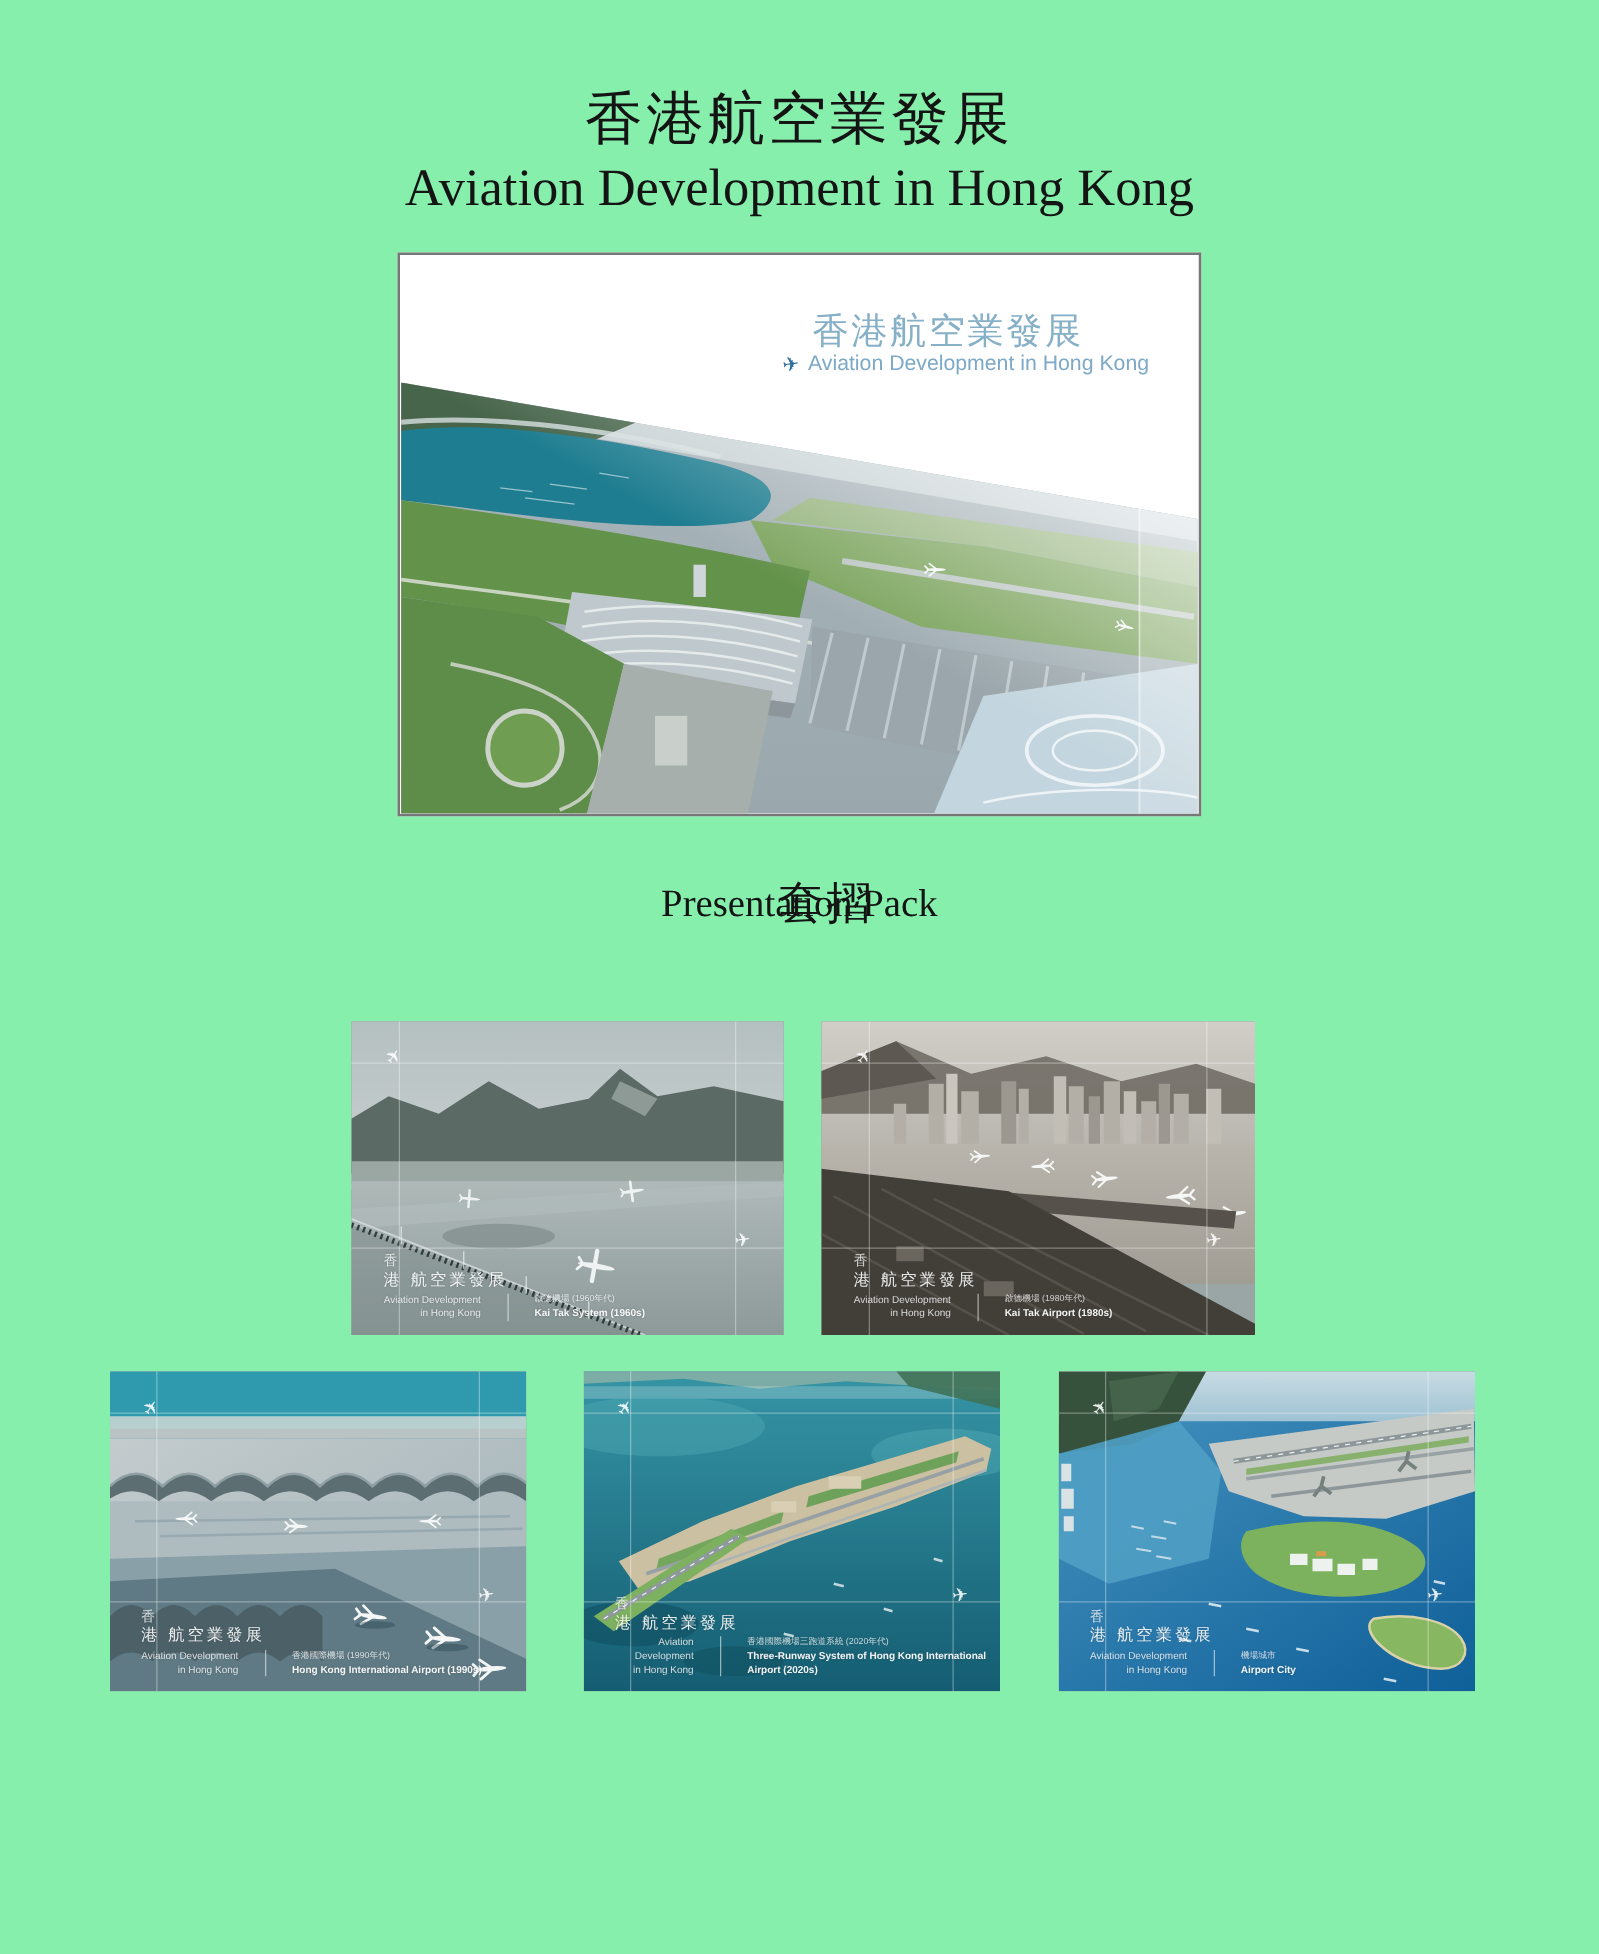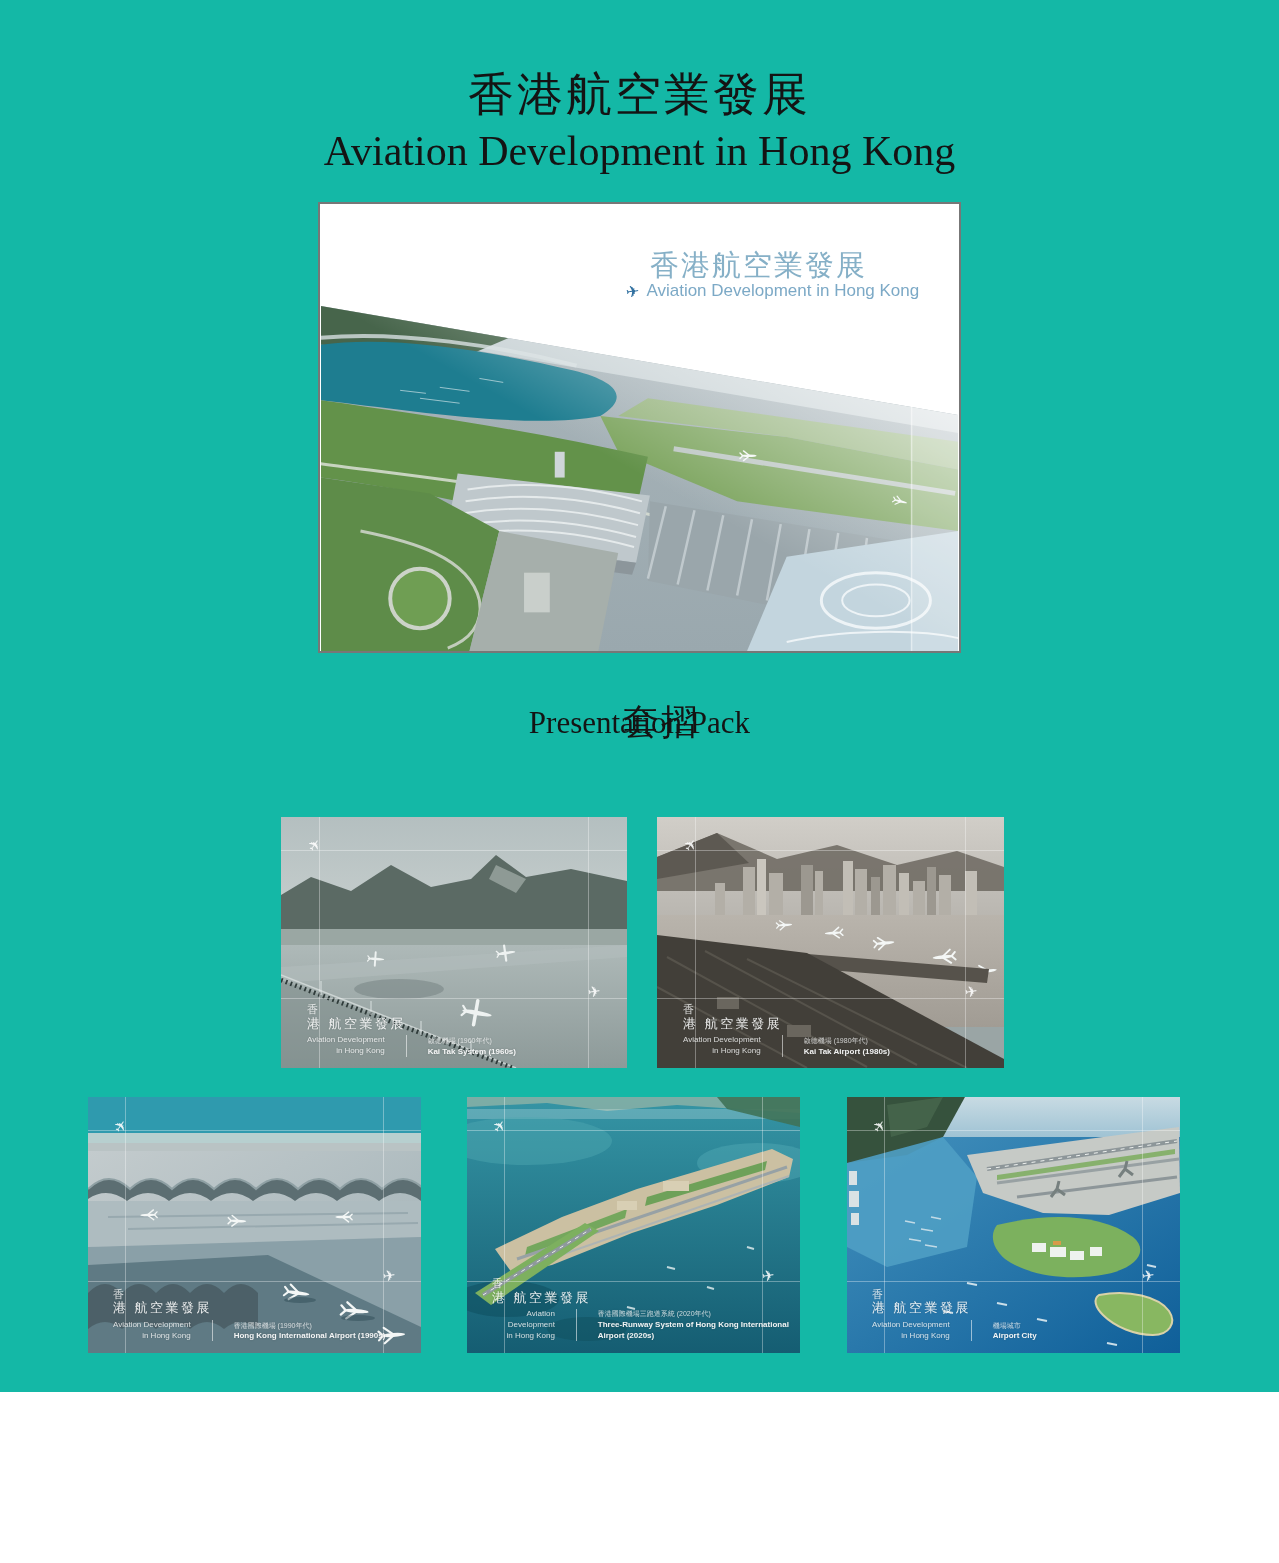--- a/index.html
+++ b/index.html
@@ -1,16 +1,16 @@
 <!DOCTYPE html>
 <html><head>
 <meta charset="utf-8">
 <style>
   html,body{margin:0;padding:0;background:#ffffff;}
-  .page{position:relative;width:1279px;height:1392px;margin:0 auto;background:#14b8a6;
+  .page{position:relative;width:1279px;height:1563px;margin:0 auto;background:#86efac;
         font-family:"Liberation Serif","DejaVu Serif",serif;color:#141414;overflow:hidden;}
 
   
   .center-line{position:absolute;left:0;right:0;text-align:center;white-space:nowrap;}
   .title-zh{top:64px;font-size:46px;letter-spacing:3px;}
   .title-en{top:127px;font-size:42px;}
   .pack-cap-zh{top:698px;font-size:36px;letter-spacing:2px;padding-left:43px;}
   .pack-cap-en{top:705px;font-size:31px;}
   .cards-cap-zh{top:1386px;font-size:37px;letter-spacing:2px;}
   .cards-cap-en{top:1432px;font-size:31px;}
@@ -34,21 +34,21 @@
   .gl.h.t{top:13%;} .gl.h.b{top:72%;}
   .gl.v.l{left:11%;} .gl.v.r{right:11%;}
   .pg{position:absolute;color:rgba(255,255,255,.88);font-family:"DejaVu Sans",sans-serif;font-size:15px;line-height:1;}
   .pg.tl{left:8%;top:8.5%;transform:rotate(-55deg);}
   .pg.br{right:7.5%;top:67%;transform:rotate(-8deg);}
 
   .card-cap{position:absolute;left:7.5%;bottom:4.5%;color:rgba(255,255,255,.93);
             font-family:"Liberation Sans","DejaVu Sans",sans-serif;text-shadow:0 0 2px rgba(60,70,70,.35);}
   .cz1{font-size:11px;letter-spacing:1px;opacity:.85;line-height:1.15;}
   .cz2{font-size:13px;letter-spacing:2.5px;opacity:.95;line-height:1.2;margin-bottom:4px;}
-  .crow{display:flex;align-items:flex-end;gap:21px;}
+  .crow{display:flex;align-items:flex-start;gap:21px;}
   .cleft{text-align:right;font-size:8px;line-height:1.35;opacity:.85;}
   .cdiv{width:1px;align-self:stretch;background:rgba(255,255,255,.55);}
   .cright{line-height:1.4;}
   .cright .zh{font-size:7px;opacity:.8;}
   .cright .en{font-size:8px;font-weight:bold;}
 </style>
 </head>
 <body>
 
 <svg width="0" height="0" style="position:absolute" aria-hidden="true">

